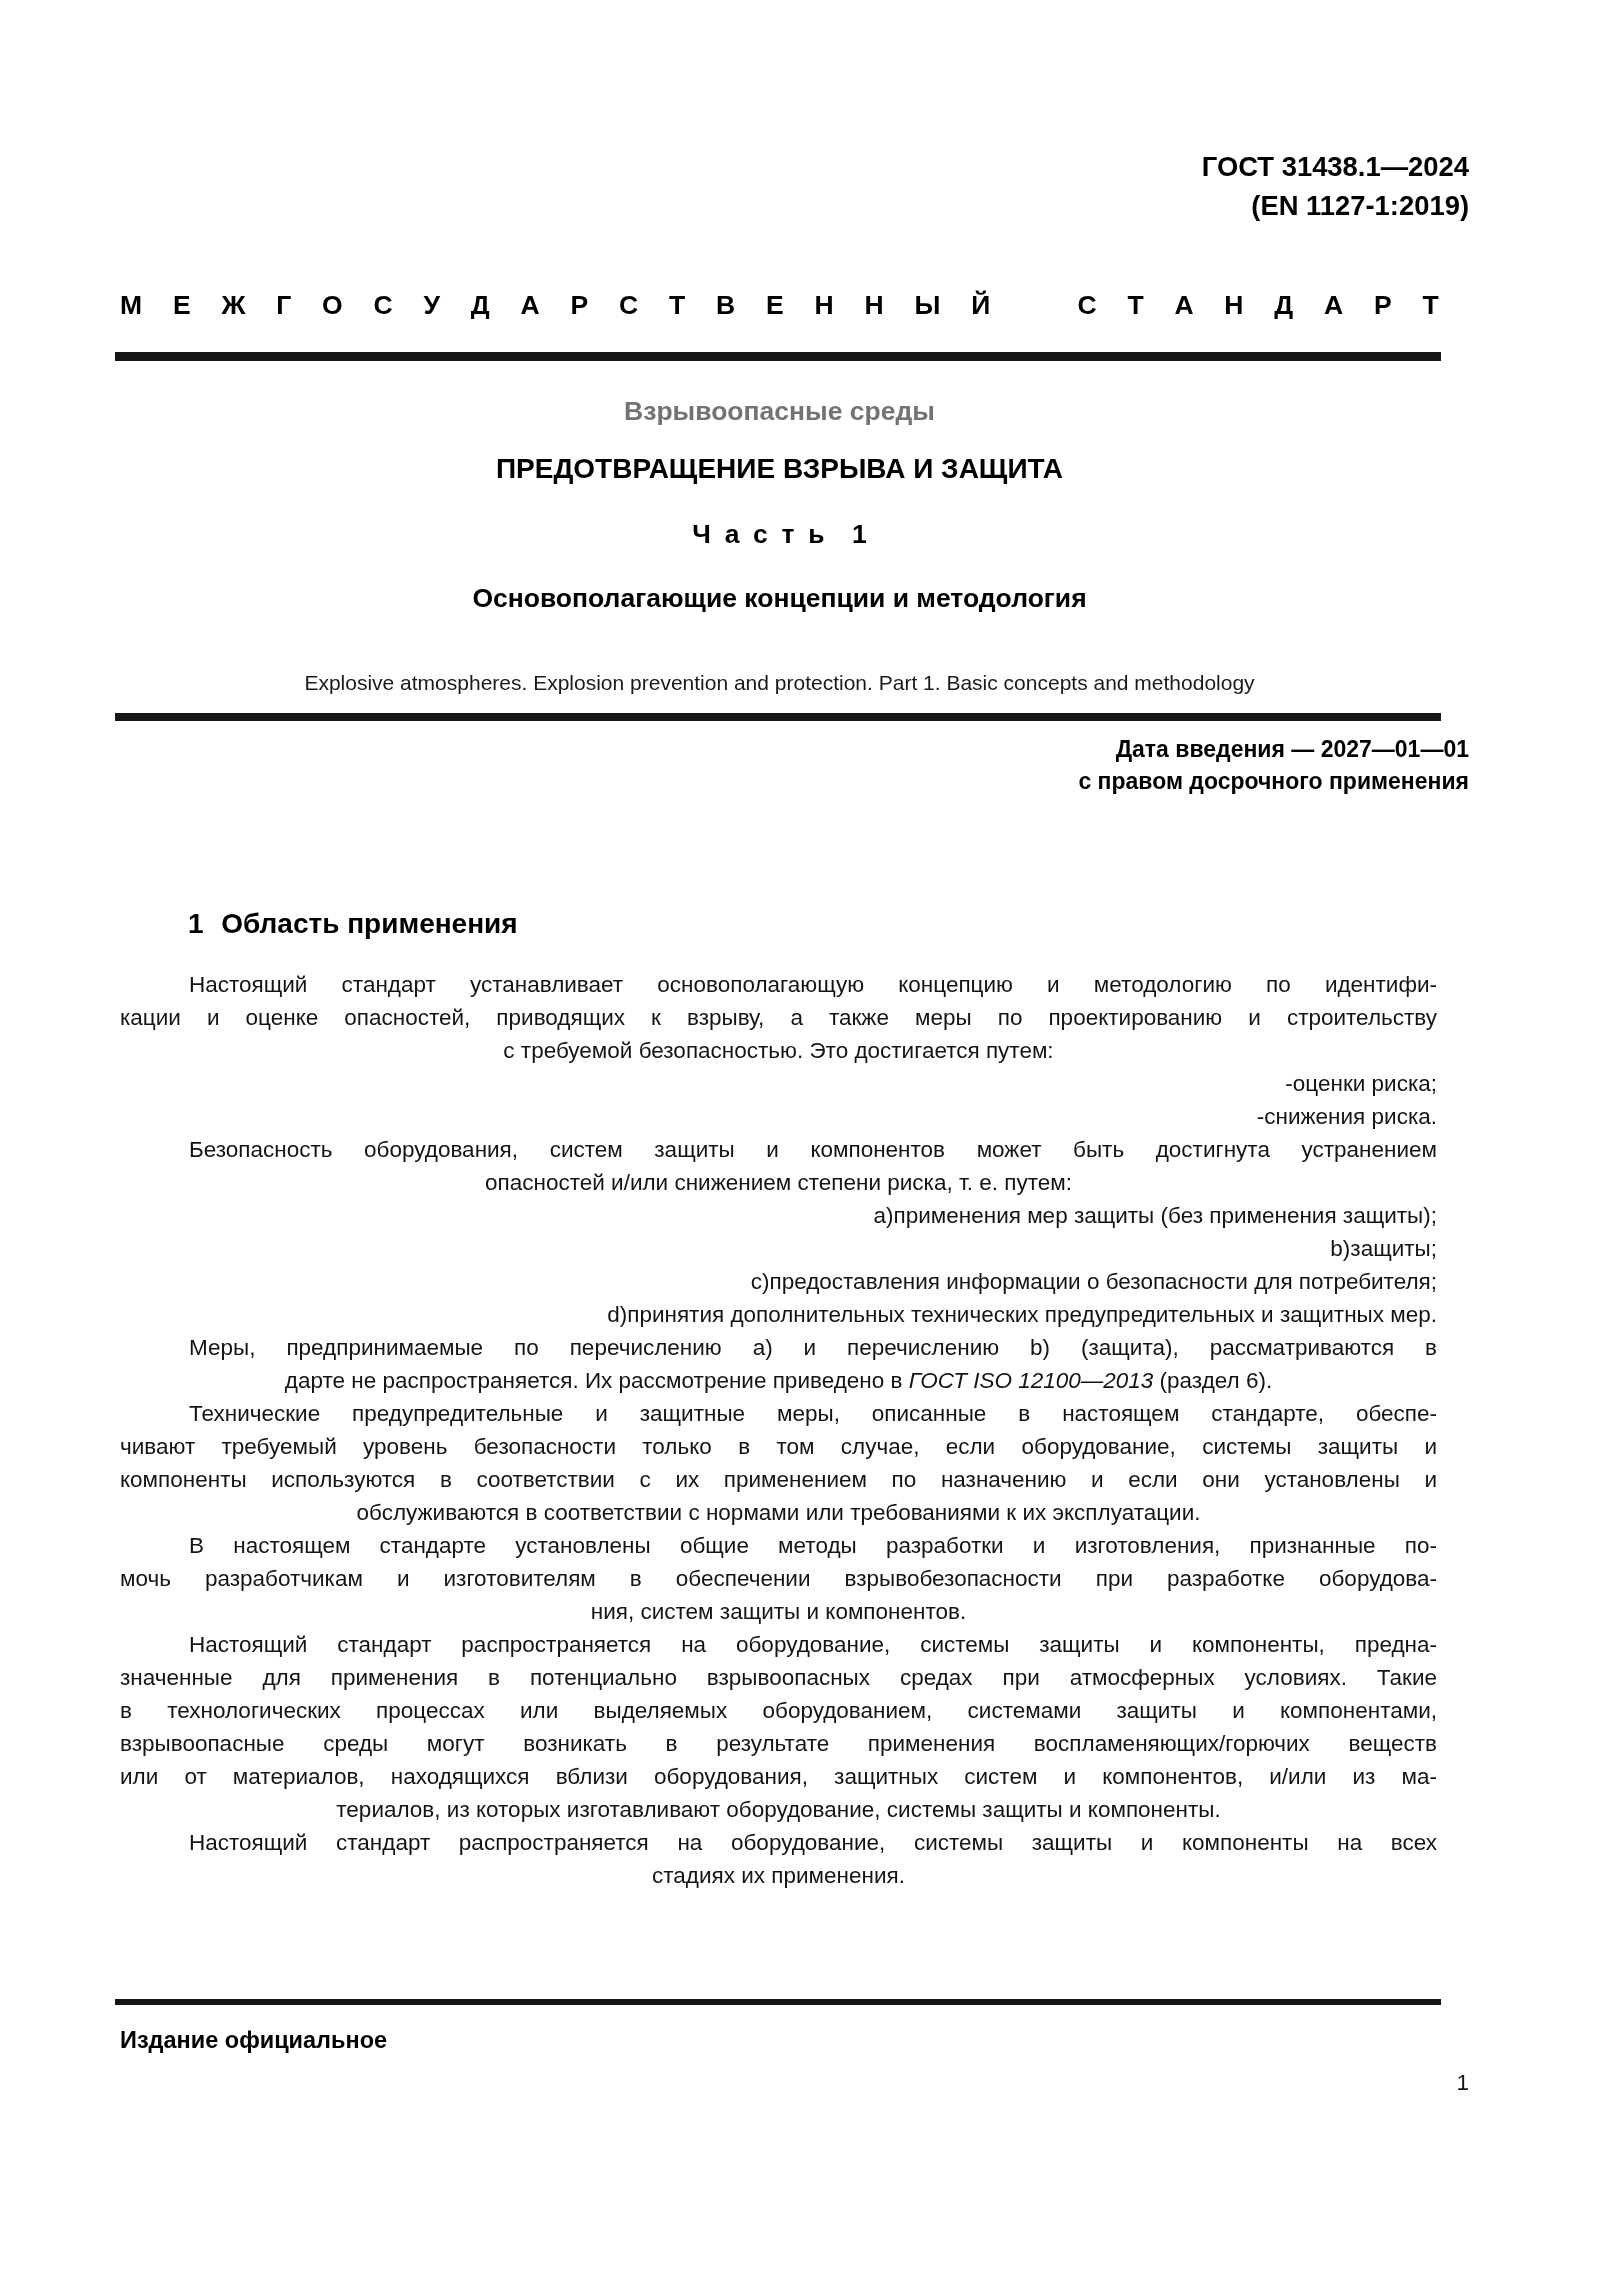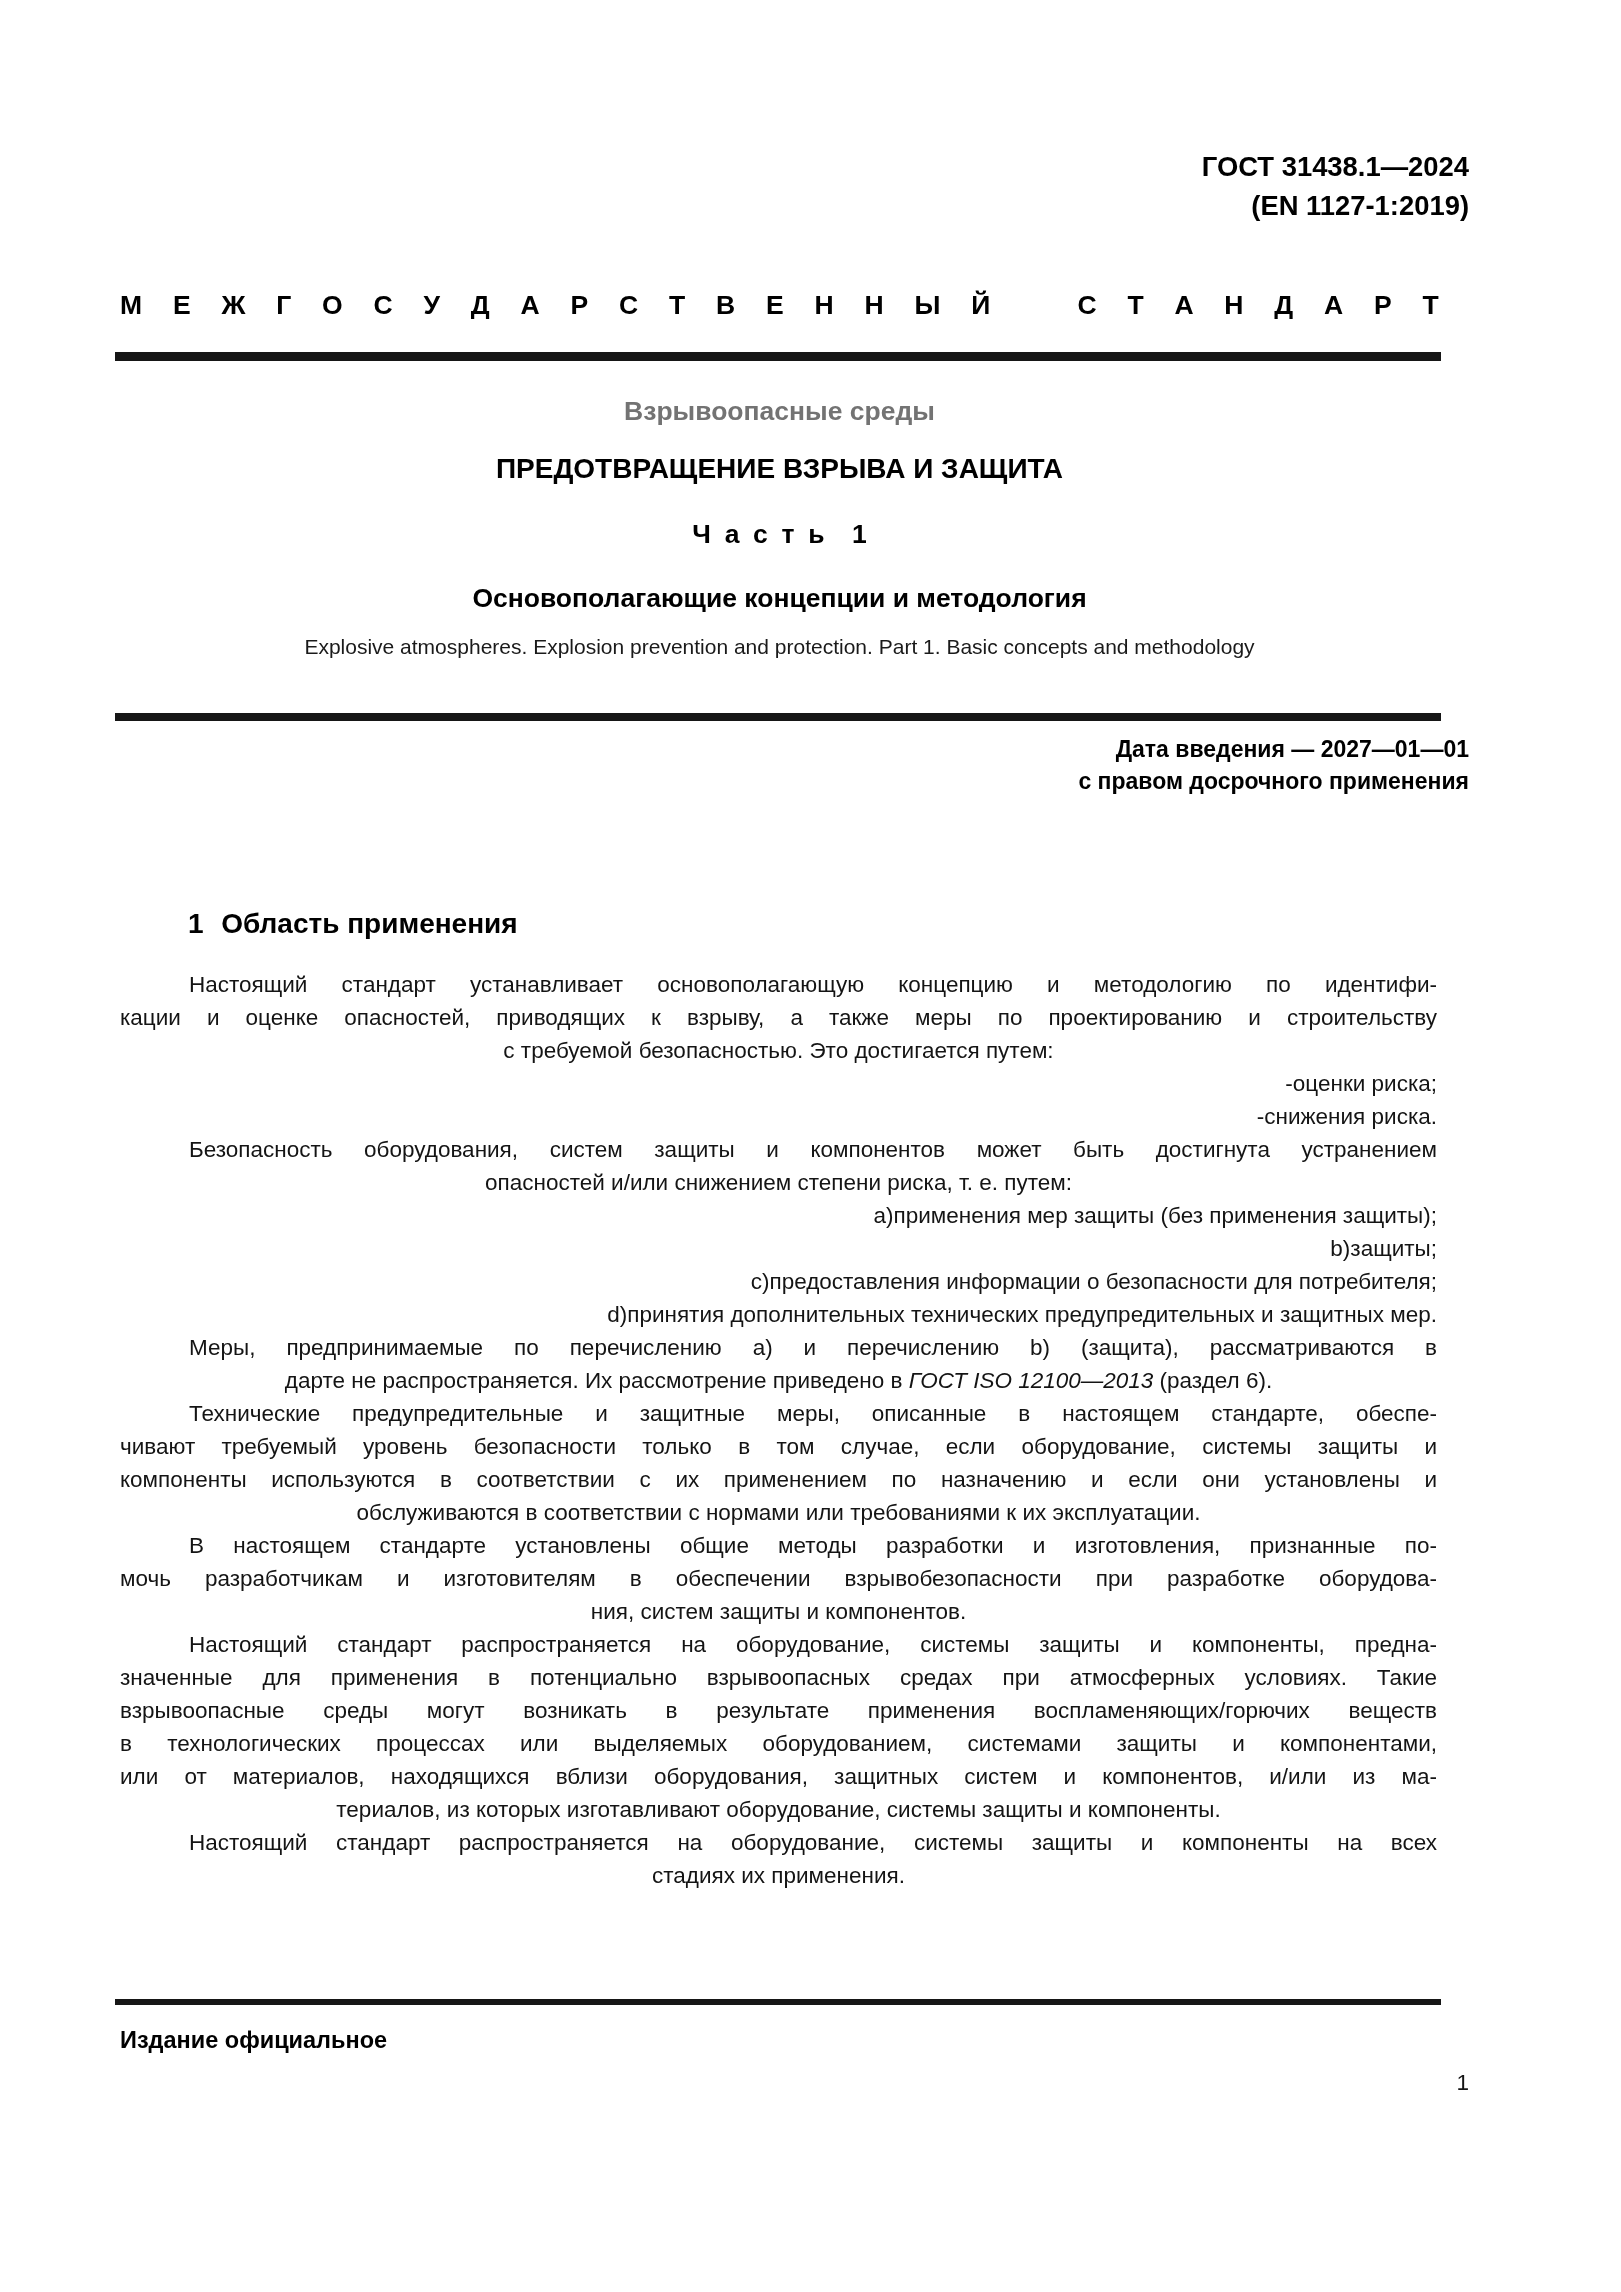--- a/index.html
+++ b/index.html
@@ -17,21 +17,21 @@
   .rule-a{top:352px;height:8.8px;}
   .rule-b{top:713px;height:7.8px;}
   .rule-c{top:1999px;height:5.9px;}
   .tline{position:absolute;left:120px;width:1319px;text-align:center;line-height:33px;}
   .t-subject{top:395px;font-size:26.5px;font-weight:bold;color:#737373;}
   .t-main{top:452px;font-size:28px;font-weight:bold;color:#000;}
   .t-part{top:518px;font-size:26.5px;font-weight:bold;color:#000;}
   .t-part .pl{letter-spacing:13.7px;}
   .t-part .pn{margin-left:13.7px;}
   .t-sub{top:582px;font-size:26.5px;font-weight:bold;color:#000;}
-  .t-en{top:630px;font-size:21px;color:#1a1a1a;}
+  .t-en{top:666px;font-size:21px;color:#1a1a1a;}
   .date-block{position:absolute;top:733px;right:184px;text-align:right;
     font-weight:bold;font-size:23px;line-height:32px;color:#000;}
   .h1{position:absolute;top:908px;left:188px;font-size:28px;font-weight:bold;color:#000;}
   .h1 .hgap{display:inline-block;width:17.6px;}
   .bodytext{position:absolute;top:968px;left:120px;width:1317px;font-size:22.5px;}
   .bl{height:33px;line-height:33px;overflow:hidden;}
   .bl.first{text-align:justify;text-align-last:justify;text-indent:69px;}
   .bl.mid{text-align:justify;text-align-last:justify;}
   .bl.last{text-align:center;}
   .bl.dash,.bl.alpha{margin-left:100px;text-align:right;}
@@ -119,22 +119,22 @@
       <div class="bl last"><span>дарте не распространяется. Их рассмотрение приведено в </span><span class="it">ГОСТ ISO 12100—2013</span><span> (раздел 6).</span></div>
       <div class="bl first">Технические предупредительные и защитные меры, описанные в настоящем стандарте, обеспе-</div>
       <div class="bl mid">чивают требуемый уровень безопасности только в том случае, если оборудование, системы защиты и</div>
       <div class="bl mid">компоненты используются в соответствии с их применением по назначению и если они установлены и</div>
       <div class="bl last">обслуживаются в соответствии с нормами или требованиями к их эксплуатации.</div>
       <div class="bl first">В настоящем стандарте установлены общие методы разработки и изготовления, признанные по-</div>
       <div class="bl mid">мочь разработчикам и изготовителям в обеспечении взрывобезопасности при разработке оборудова-</div>
       <div class="bl last">ния, систем защиты и компонентов.</div>
       <div class="bl first">Настоящий стандарт распространяется на оборудование, системы защиты и компоненты, предна-</div>
       <div class="bl mid">значенные для применения в потенциально взрывоопасных средах при атмосферных условиях. Такие</div>
+      <div class="bl mid">в технологических процессах или выделяемых оборудованием, системами защиты и компонентами,</div>
       <div class="bl mid">взрывоопасные среды могут возникать в результате применения воспламеняющих/горючих веществ</div>
-      <div class="bl mid">в технологических процессах или выделяемых оборудованием, системами защиты и компонентами,</div>
       <div class="bl mid">или от материалов, находящихся вблизи оборудования, защитных систем и компонентов, и/или из ма-</div>
       <div class="bl last">териалов, из которых изготавливают оборудование, системы защиты и компоненты.</div>
       <div class="bl first">Настоящий стандарт распространяется на оборудование, системы защиты и компоненты на всех</div>
       <div class="bl last">стадиях их применения.</div>
     </div>
 
   <div class="rule rule-c"></div>
 
   <div class="edition">Издание официальное</div>
 

